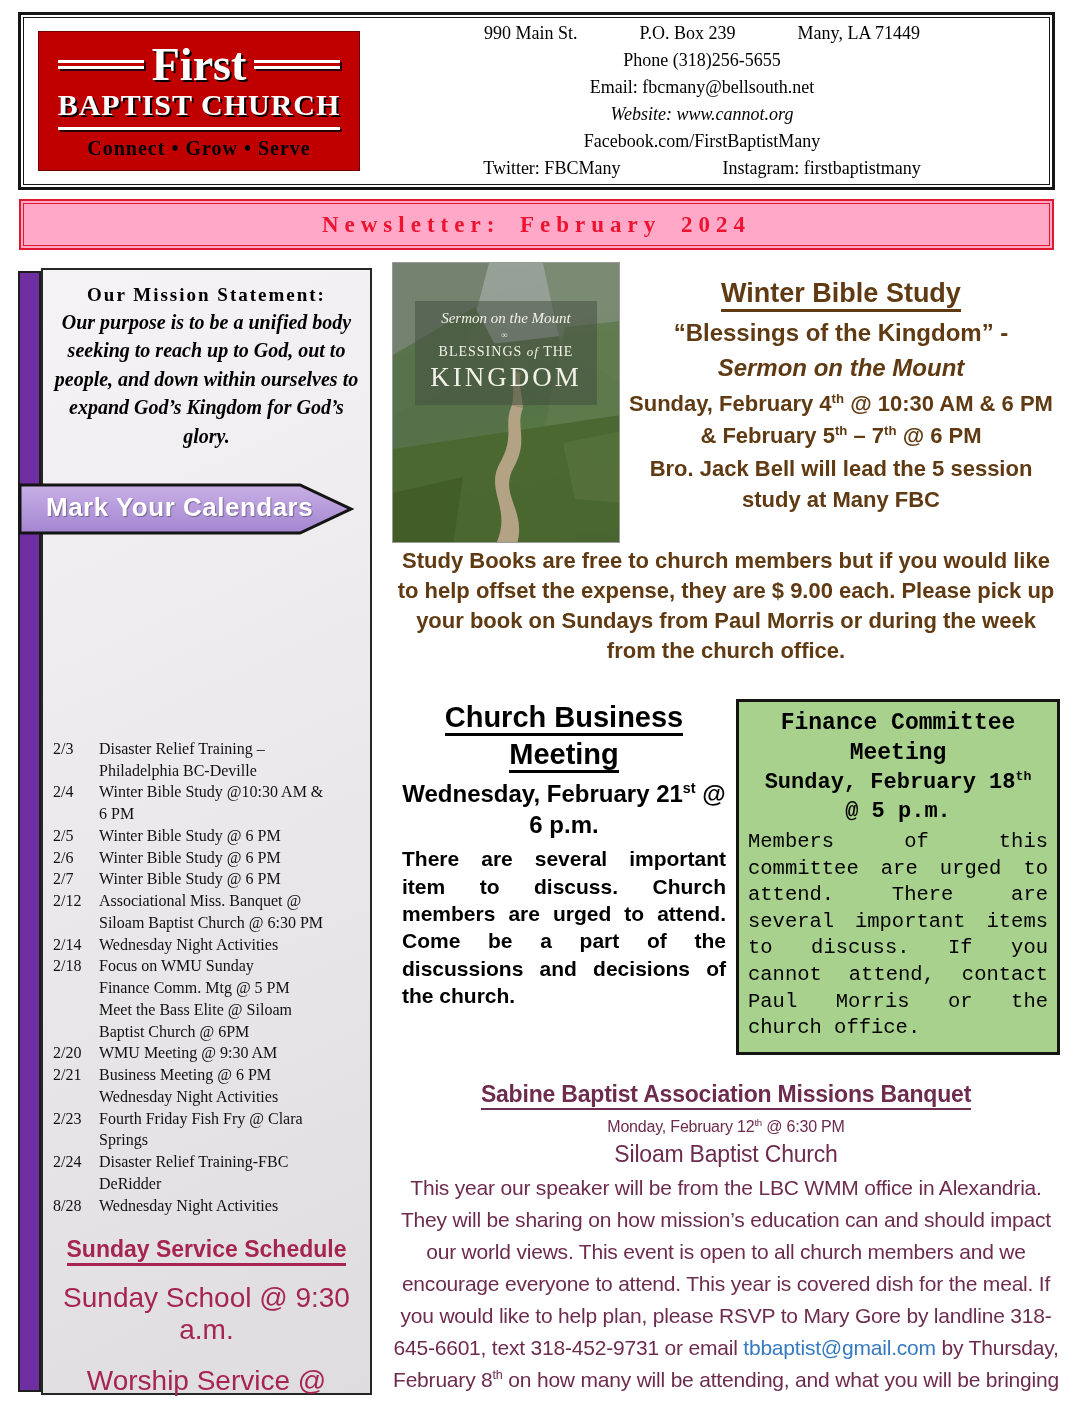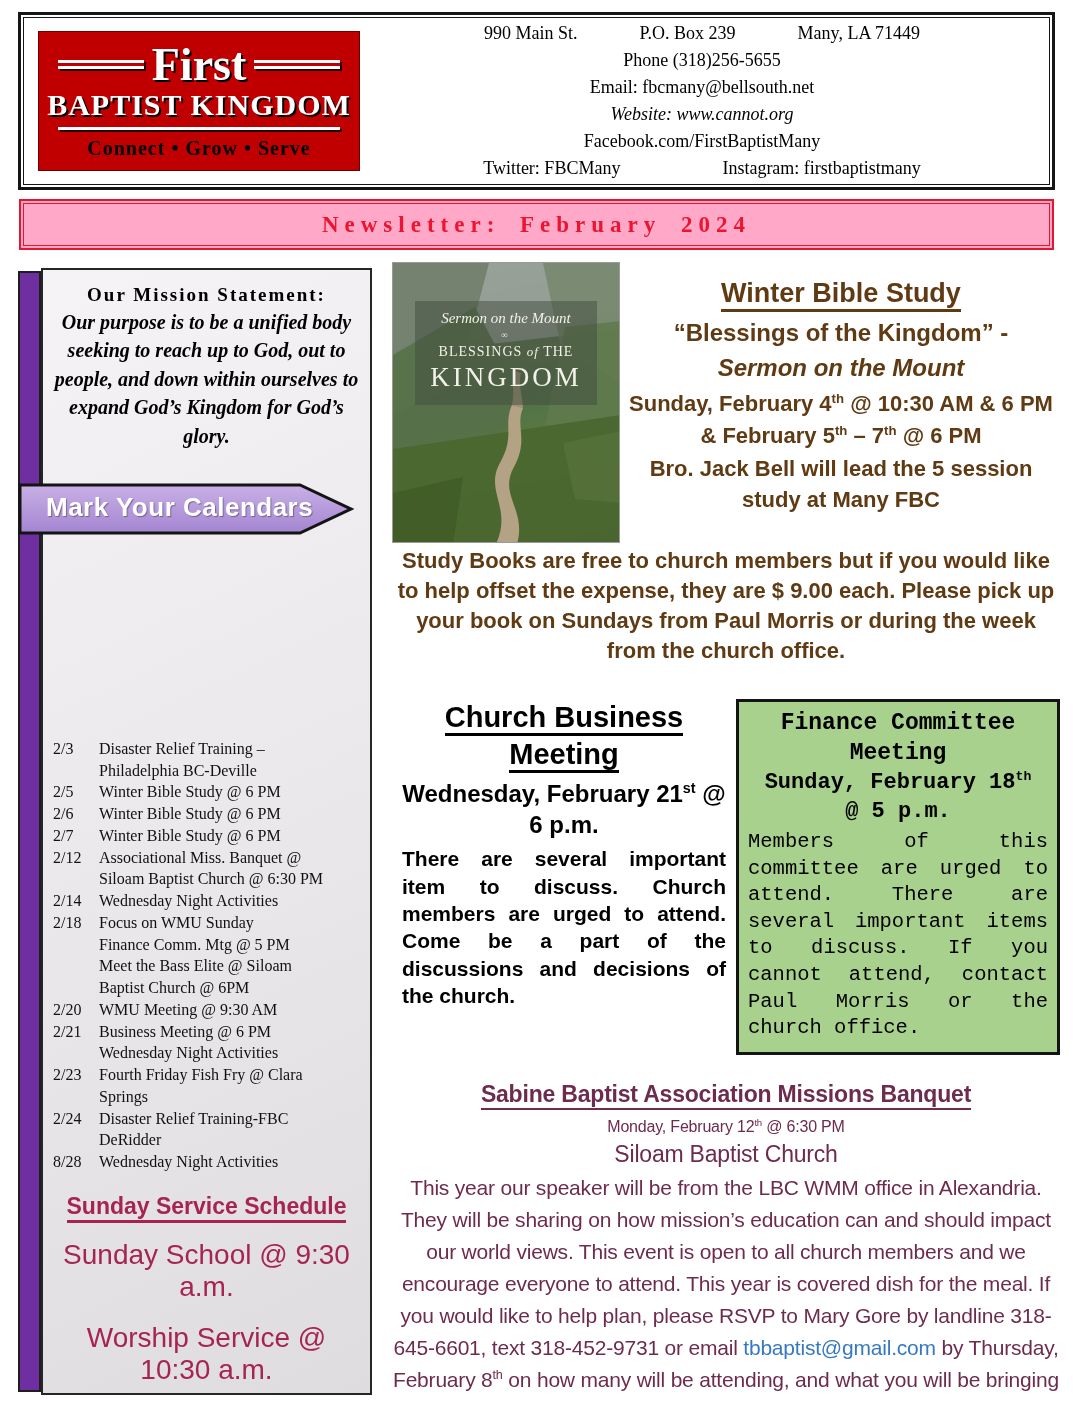--- a/index.html
+++ b/index.html
@@ -110,21 +110,21 @@
 
 <div class="page">
 
   <div class="header">
     <div class="logo">
       <div class="logo-first-row">
         <div class="logo-flourish"></div>
         <div class="logo-first">First</div>
         <div class="logo-flourish"></div>
       </div>
-      <div class="logo-name">BAPTIST KINGDOM</div>
+      <div class="logo-name">BAPTIST CHURCH</div>
       <div class="logo-rule"></div>
       <div class="logo-tagline">Connect  •  Grow  •  Serve</div>
     </div>
     <div class="contact">
       <div class="contact-row1">
         <span>990 Main St.</span>
         <span>P.O. Box 239</span>
         <span>Many, LA  71449</span>
       </div>
       <div>Phone (318)256-5655</div>
@@ -149,20 +149,25 @@
       <div class="mission-body">Our purpose is to be a unified body seeking to reach up to God, out to people, and down within ourselves to expand God’s Kingdom for God’s glory.</div>
 
       <div class="cal-list">
 
           <div class="cal-item">
             <span class="cal-date">2/3</span>
             <span class="cal-text">Disaster Relief Training –
 Philadelphia BC-Deville</span>
           </div>
 
+          <div class="cal-item">
+            <span class="cal-date">2/4</span>
+            <span class="cal-text">Winter Bible Study @10:30 AM &amp;
+6 PM</span>
+          </div>
 
           <div class="cal-item">
             <span class="cal-date">2/5</span>
             <span class="cal-text">Winter Bible Study @ 6 PM</span>
           </div>
 
           <div class="cal-item">
             <span class="cal-date">2/6</span>
             <span class="cal-text">Winter Bible Study @ 6 PM</span>
           </div>

